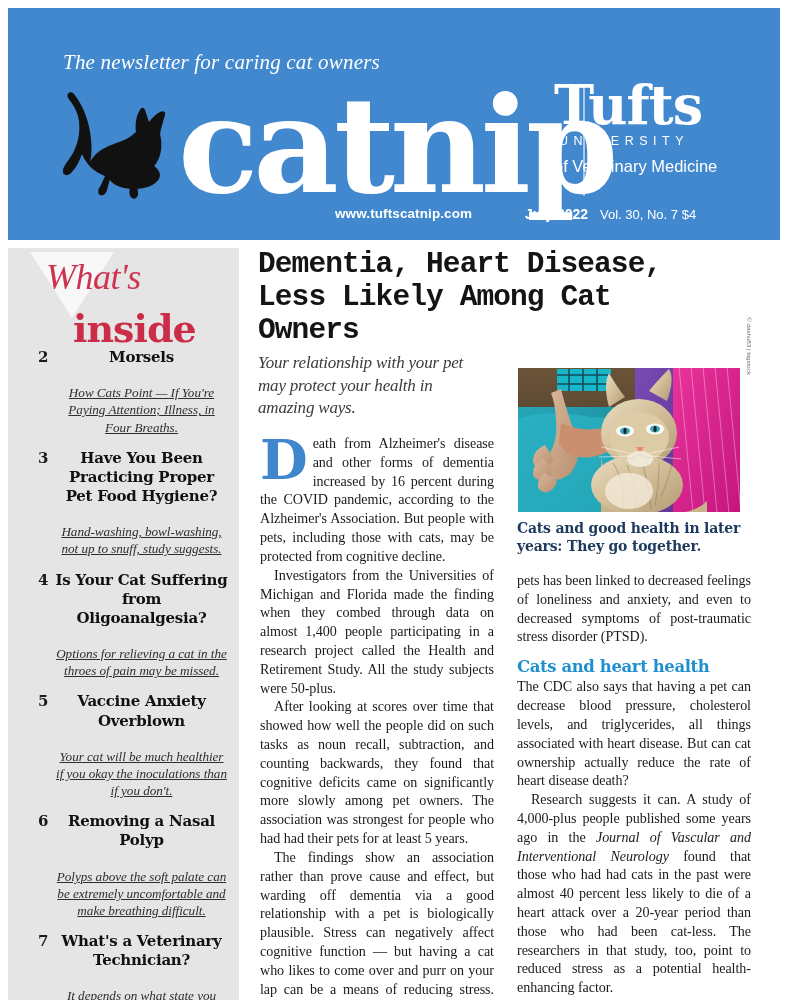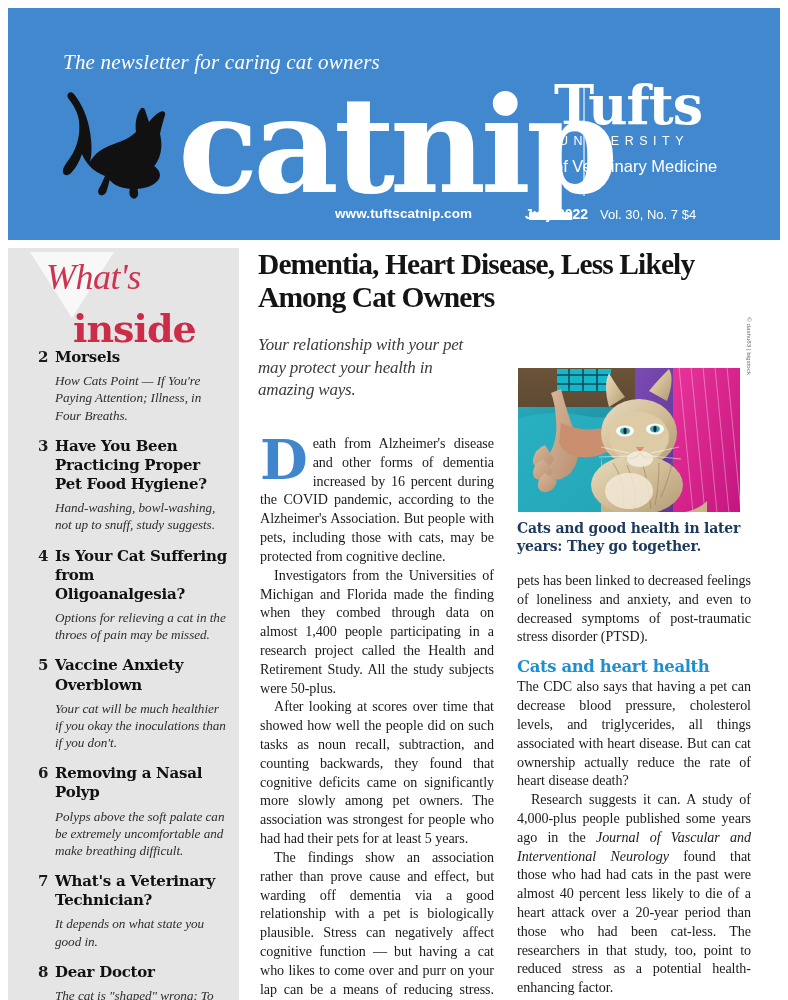--- a/index.html
+++ b/index.html
@@ -85,43 +85,43 @@
     font-family:"DejaVu Serif",serif;font-weight:700;font-size:38px;
     color:#cb2d49;letter-spacing:-1px;
   }
   .toc{position:absolute;left:30px;top:100px;width:190px;}
   .toc-item{display:flex;margin-bottom:13px;}
   .toc-num{
     width:17px;flex:0 0 17px;
     font-family:"DejaVu Serif",serif;font-weight:700;font-size:15px;
     color:#1b1b1b;line-height:1.28;
   }
-  .toc-body{flex:1;}
+  .toc-body{flex:1;text-align:center;}
   .toc-title{
     font-family:"DejaVu Serif",serif;font-weight:700;font-size:15px;
     color:#111;line-height:1.28;letter-spacing:-.25px;
   }
   .toc-desc{
     font-family:"Liberation Serif",serif;font-style:italic;font-size:13.2px;
-    color:#2e2e2e;line-height:1.3;margin-top:5px;letter-spacing:-.05px;
+    color:#2e2e2e;line-height:1.3;margin-top:17px;letter-spacing:-.05px;text-decoration:underline;
   }
 
   
   .article{position:absolute;left:258px;top:248px;width:500px;}
   .kicker{
     font-family:"DejaVu Serif",serif;font-weight:700;font-size:13.5px;
     color:#2f6fb0;letter-spacing:1.6px;
     padding-bottom:4px;display:inline-block;
   }
   .kicker-rule{
     width:88px;height:2px;background:#9aa4ab;margin-top:2px;margin-bottom:16px;
   }
   .headline{
-    font-family:Liberation Serif, serif;font-weight:700;font-size:29.5px;
-    line-height:1.12;color:#141414;letter-spacing:-.9px;margin:0 0 20px 0;
+    font-family:Liberation Mono, monospace;font-weight:700;font-size:29.5px;
+    line-height:1.12;color:#141414;letter-spacing:-.9px;margin:0 0 5px 0;
     width:470px;
   }
   .deck{
     font-family:"Liberation Serif",serif;font-style:italic;font-size:17px;
     line-height:1.32;color:#3b3b3b;width:232px;letter-spacing:-.2px;
   }
 
   
   .photo-wrap{position:absolute;left:259px;top:119px;width:224px;height:146px;}
   .photo{width:224px;height:146px;display:block;}

